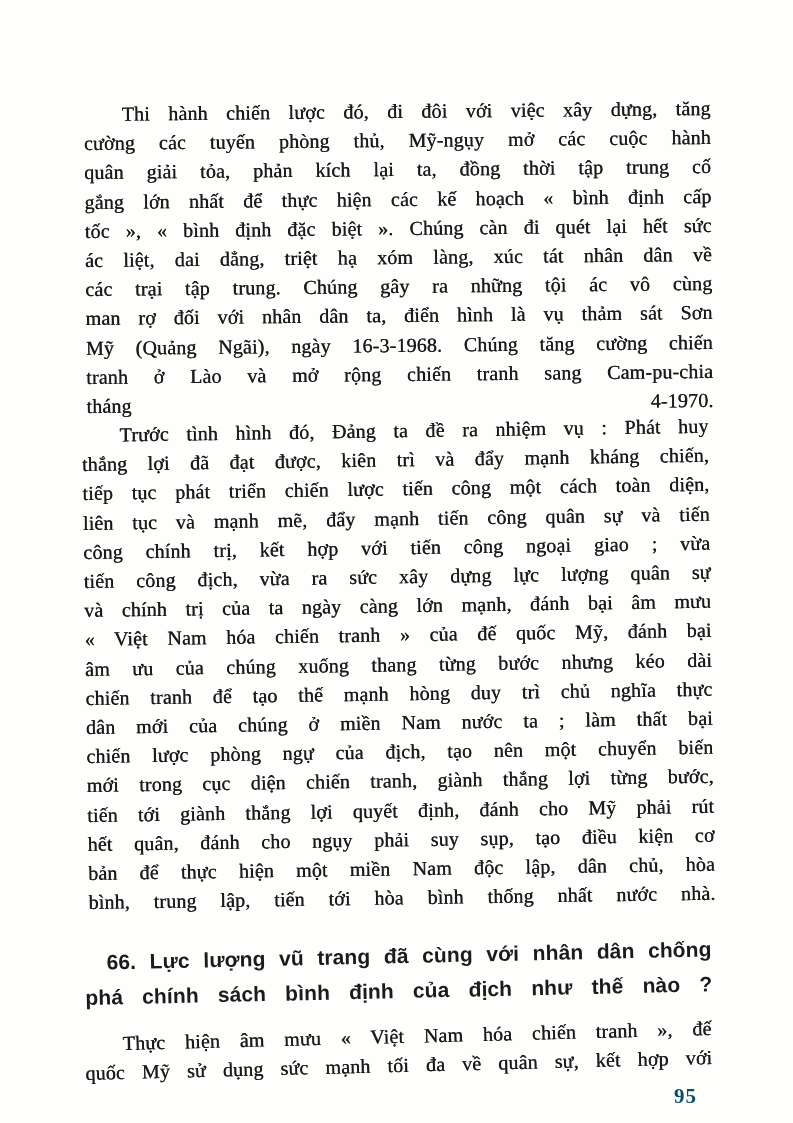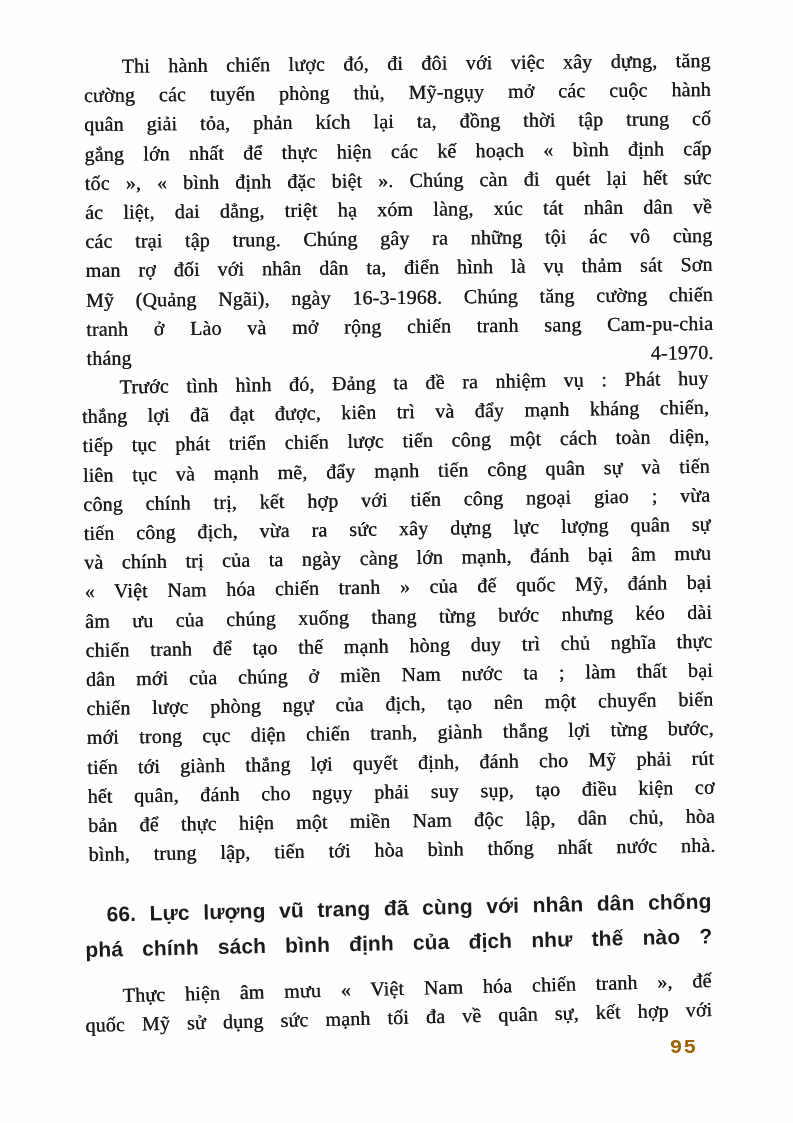--- a/index.html
+++ b/index.html
@@ -12,20 +12,21 @@
     background: #fefefd;
     overflow: hidden;
     position: relative;
     font-family: "Liberation Serif", "DejaVu Serif", serif;
     color: #1b1b1b;
   }
   .page {
     position: absolute;
     inset: 0;
     background: #fefefd;
+    margin-top: 48px;
   }
   .textcol {
     position: absolute;
     left: 85px;
     top: 52px;
     width: 627px;
   }
   .block {
     transform-origin: 0 50%;
   }
@@ -56,25 +57,25 @@
   }
   .line.indent { text-indent: 38px; }
   .block.heading .line.indent { text-indent: 22px; }
   .line.lastline {
     text-align-last: left;
   }
   .pagenum {
     position: absolute;
     top: 1036px;
     right: 96px;
-    font-family: Liberation Mono, monospace;
+    font-family: Liberation Serif, serif;
     font-weight: bold;
     font-size: 21px;
     letter-spacing: 1px;
-    color: #a16207;
+    color: #0c4a6e;
   }
 </style>
 </head>
 <body>
 
 <div class="page">
   <main class="textcol">
       <div class="block paragraph">
         <div class="line indent">Thi hành chiến lược đó, đi đôi với việc xây dựng, tăng</div>
         <div class="line">cường các tuyến phòng thủ, Mỹ-ngụy mở các cuộc hành</div>

